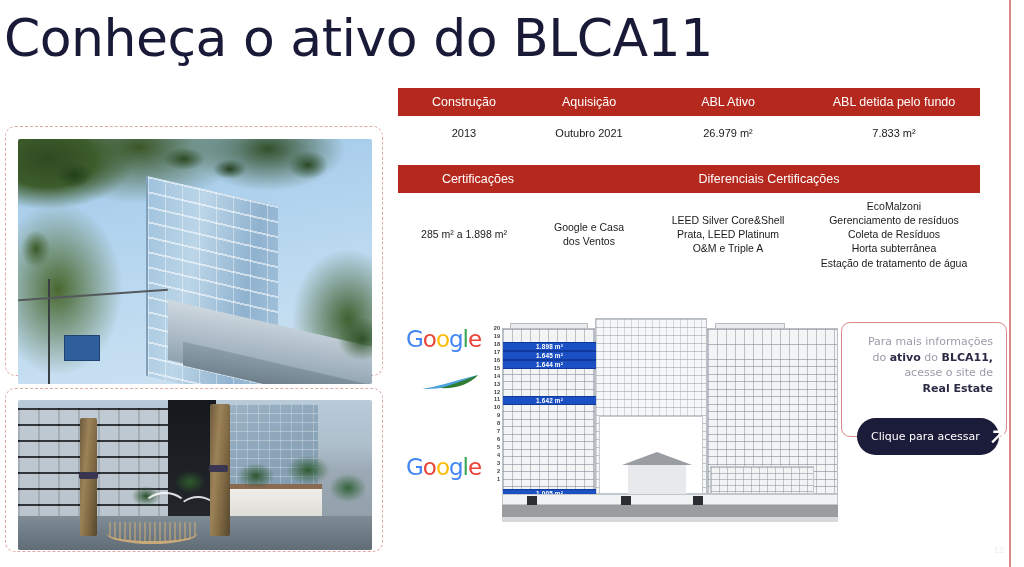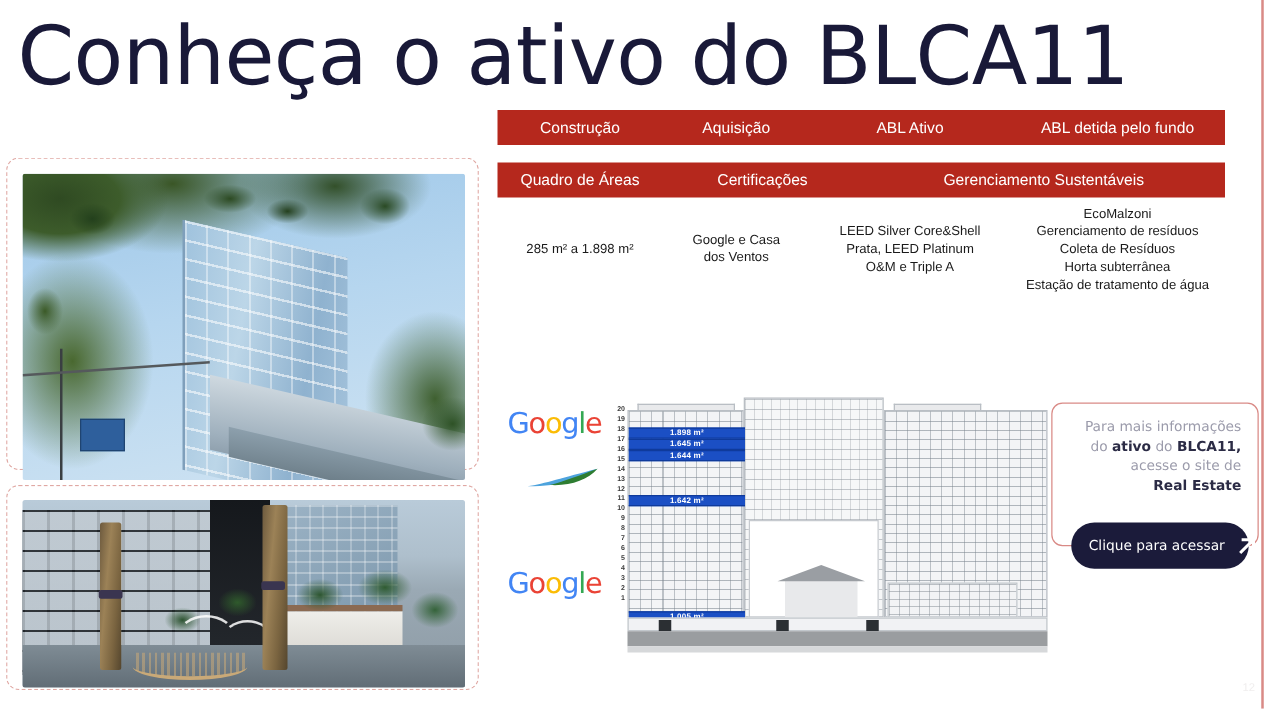--- a/index.html
+++ b/index.html
@@ -19,22 +19,22 @@
   .right-rule {
     position: absolute;
     top: 0; left: 1009px;
     width: 2px; height: 567px;
     background: #d98a86;
   }
 
   
   .title {
     position: absolute;
-    left: 14px; top: 8px;
-    font-size: 65px;
+    left: 4px; top: 8px;
+    font-size: 52px;
     font-weight: 400;
     letter-spacing: -0.5px;
     color: #191938;
     white-space: nowrap;
     font-family: "DejaVu Sans", sans-serif;
   }
 
   
   .photo-frame {
     position: absolute;
@@ -411,27 +411,32 @@
 
   <div class="table">
 
     <div class="trow head">
       <div class="cell c1">Construção</div>
       <div class="cell c2">Aquisição</div>
       <div class="cell c3">ABL Ativo</div>
       <div class="cell c4">ABL detida pelo fundo</div>
     </div>
 
+    <div class="trow body">
+      <div class="cell c1">2013</div>
+      <div class="cell c2">Outubro 2021</div>
+      <div class="cell c3">26.979 m²</div>
+      <div class="cell c4">7.833 m²</div>
+    </div>
 
     <div class="spacer-row"></div>
 
     <div class="trow head">
-      <div class="cell c1">Quadro de Áreas</div>
       <div class="cell c3">Certificações</div>
-      <div class="cell c4">Gerenciamento Sustentáveis</div>
+      <div class="cell c4">Diferenciais Certificações</div>
     </div>
 
     <div class="trow body tall">
       <div class="cell c1" style="white-space:pre-line">285 m² a 1.898 m²</div>
       <div class="cell c2" style="white-space:pre-line">Google e Casa
 dos Ventos</div>
       <div class="cell c3" style="white-space:pre-line">LEED Silver Core&amp;Shell
 Prata, LEED Platinum
 O&amp;M e Triple A</div>
       <div class="cell c4" style="white-space:pre-line">EcoMalzoni

